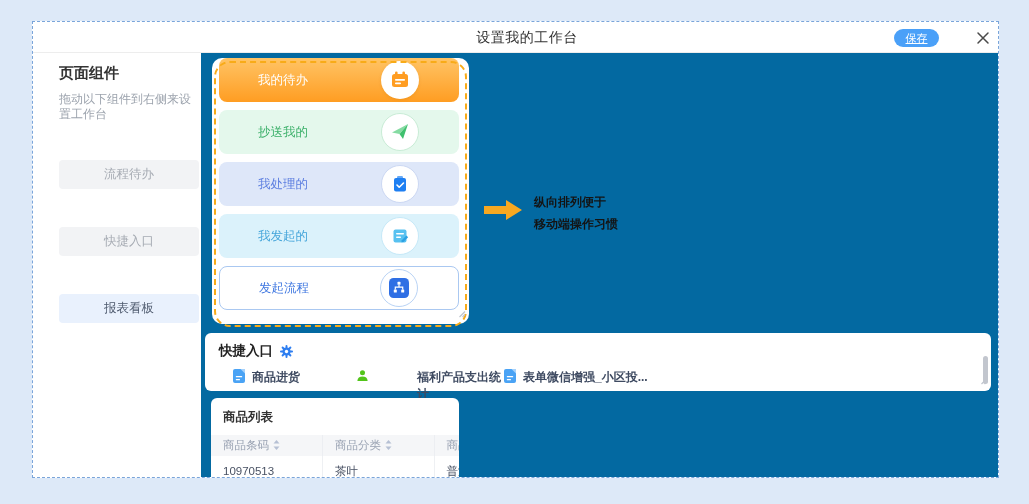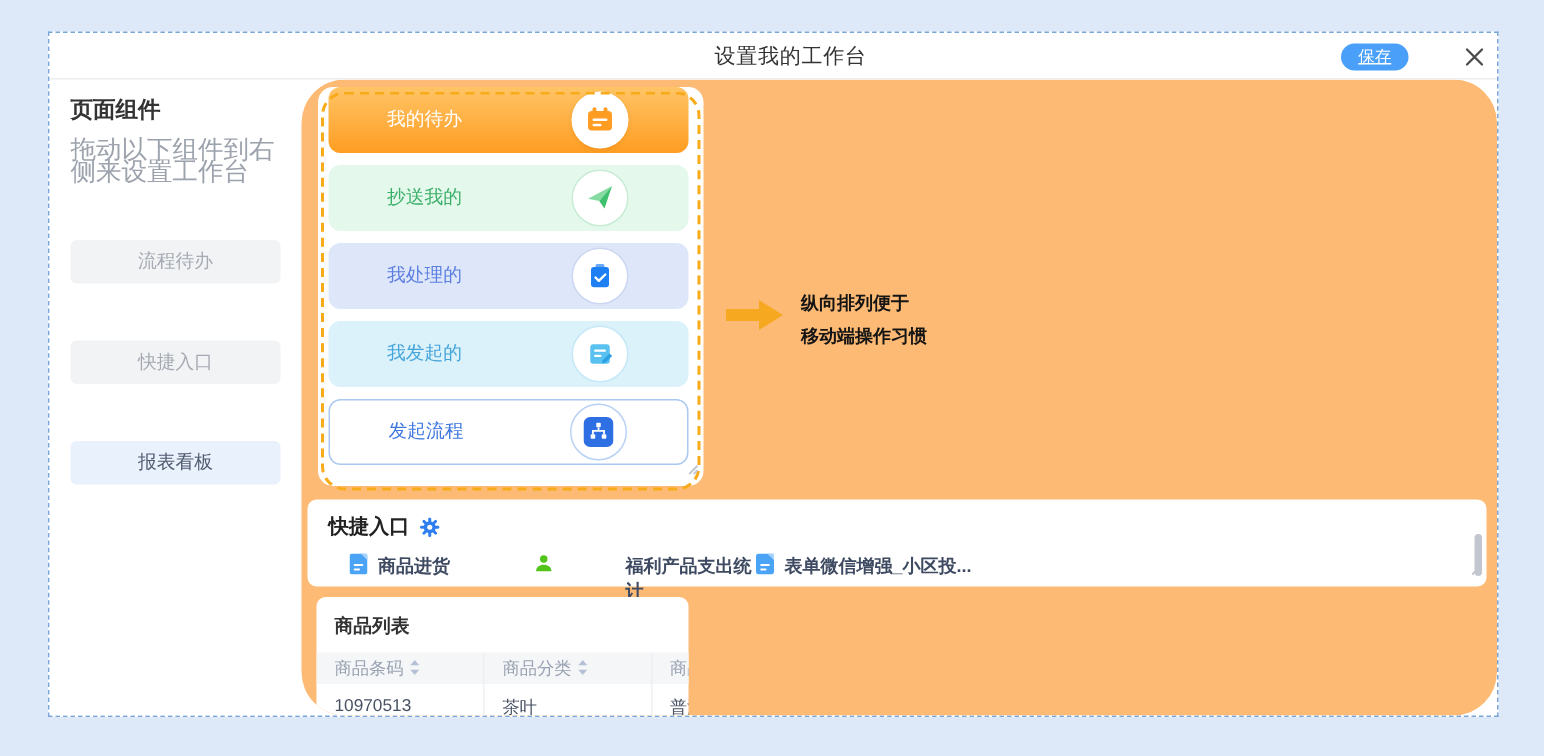--- a/index.html
+++ b/index.html
@@ -8,29 +8,29 @@
   .dialog { position:absolute; left:32px; top:21px; width:967px; height:457px; background:#fff;
             border:1px dashed #7aa5da; overflow:hidden; }
   
   .dlg-header { position:absolute; left:0; top:0; right:0; height:31px; border-bottom:1px solid #ededed; background:#fff; z-index:5; }
   .dlg-title { position:absolute; left:0; right:0; top:0; height:30px; line-height:30px; text-align:center;
                font-size:14px; color:#333; font-weight:500; letter-spacing:.5px;padding-left:23px; }
   .save-btn { position:absolute; right:59px; top:7px; width:45px; height:18px; background:#4aa0f8; border:none;
               border-radius:9px; color:#fff; font-size:11px; line-height:18px; text-align:center; cursor:pointer;text-decoration:underline; }
   .close-btn { position:absolute; right:8px; top:9px; width:14px; height:14px; cursor:pointer; }
   
-  .sidebar { position:absolute; left:0; top:31px; bottom:0; width:168px; background:#fff; padding:11px 14px 0 14px; }
+  .sidebar { position:absolute; left:12px; top:31px; bottom:0; width:168px; background:#fff; padding:11px 14px 0 14px; }
   .sb-title { font-size:15px; font-weight:bold; color:#333; margin-bottom:9px; }
-  .sb-sub { font-size:17px; color:#9ca3ad; line-height:15px; margin-bottom:29px; }
+  .sb-sub { font-size:12px; color:#9ca3ad; line-height:15px; margin-bottom:29px; }
   .sb-btn { width:100%; height:29px; border:none; border-radius:4px; background:#f2f3f5; color:#a6abb3;
             font-size:12.5px; margin-bottom:16px; cursor:pointer; text-align:center; line-height:29px;
             font-family:inherit; display:block;margin-top:38px; }
   .sb-btn.active { background:#e9f1fd; color:#4e5a6e; }
   
-  .main { position:absolute; left:168px; top:31px; right:0; bottom:0; background:#fdba74; overflow:hidden;border-radius:29px; }
+  .main { position:absolute; left:168px; top:31px; right:0; bottom:0; background:#0369a1; overflow:hidden; }
   .cards-panel { position:absolute; left:11px; top:5px; width:257px; height:266px; background:#fff; border-radius:10px; }
   .dashed-outline { position:absolute; left:2px; top:3px; right:2px; bottom:-3px;
                     border:2px dashed #f8ab18; border-radius:16px; pointer-events:none; z-index:3; }
   .wcard { position:relative; margin:0 10px 8px 7px; height:44px; border-radius:8px; cursor:pointer; }
   .wcard:first-of-type { margin-top:9px; }
   .wcard-label { position:absolute; left:39px; top:50%; transform:translateY(-50%); font-size:12.5px; }
   .wcard-circle { position:absolute; right:40px; top:50%; transform:translateY(-50%); width:38px; height:38px;
                   border-radius:50%; background:#fff; display:flex; align-items:center; justify-content:center; }
   .t-orange { background:linear-gradient(180deg,#ffc466,#ff9d22); color:#fff; }
   .t-orange .wcard-circle { box-shadow:0 1px 3px rgba(200,120,0,.25); }

